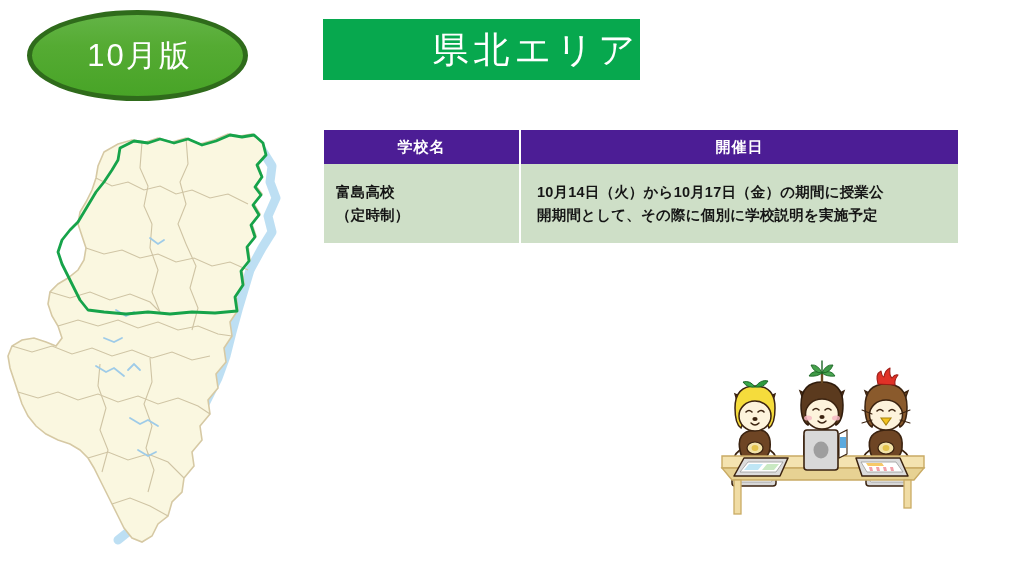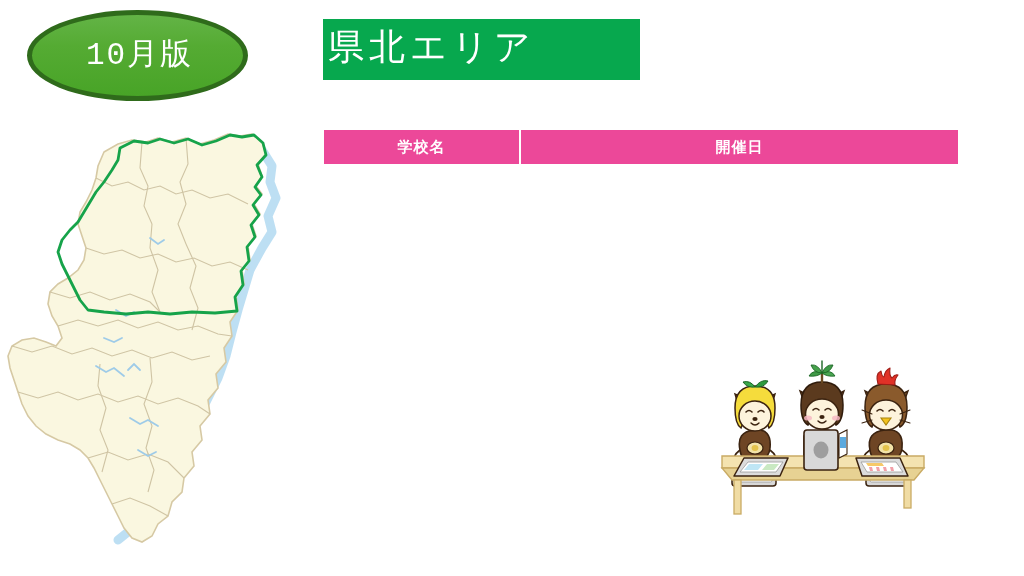--- a/index.html
+++ b/index.html
@@ -3,21 +3,21 @@
 <meta charset="utf-8">
 <title>県北エリア</title>
 <style>
   * { box-sizing: border-box; margin: 0; padding: 0; }
   html, body {
     width: 1024px; height: 576px;
     background: #ffffff;
     font-family: "Liberation Sans", "DejaVu Sans", sans-serif;
     overflow: hidden;
   }
-  #page { position: relative; width: 1024px; height: 576px; background: #fff; font-family: Liberation Mono, monospace; }
+  #page { position: relative; width: 1024px; height: 576px; background: #fff; }
 
   
   #month-badge {
     position: absolute; left: 27px; top: 10px;
     width: 221px; height: 91px;
     border-radius: 50%;
     border: 5px solid #2f6b1b;
     background: linear-gradient(180deg, #63b446 0%, #55ab33 38%, #48a427 100%);
     display: flex; align-items: center; justify-content: center;
   }
@@ -29,21 +29,21 @@
     line-height: 1;
     padding-left: 4px;
     white-space: nowrap;
   }
 
   
   #area-banner {
     position: absolute; left: 323px; top: 19px;
     width: 317px; height: 61px;
     background: #07a84e;
-    display: flex; align-items: center; justify-content: flex-start;
+    display: flex; align-items: center; justify-content: flex-end;
   }
   #area-banner .banner-label {
     color: #ffffff;
     font-size: 36px;
     letter-spacing: 5px;
     padding-left: 5px;
     white-space: nowrap;
     line-height: 1;
   }
 
@@ -51,21 +51,21 @@
   #schedule-table {
     position: absolute; left: 324px; top: 130px;
     width: 634px;
     border-collapse: collapse;
     table-layout: fixed;
   }
   #schedule-table col.c-school { width: 196px; }
   #schedule-table col.c-date   { width: 438px; }
 
   #schedule-table thead th {
-    background: #ec4899;
+    background: #4c1d95;
     color: #ffffff;
     font-size: 15px;
     font-weight: bold;
     height: 34px;
     text-align: center;
     vertical-align: middle;
     letter-spacing: 1px;
     border-right: 2px solid #ffffff;
   }
   #schedule-table thead th:last-child { border-right: none; }
@@ -113,20 +113,30 @@
       <col class="c-school">
         <col class="c-date">
     </colgroup>
     <thead>
       <tr>
         <th>学校名</th>
         <th>開催日</th>
       </tr>
     </thead>
     <tbody>
+      <tr class="row-0">
+        <td class="school-cell">
+          <span class="cell-line">富島高校</span>
+          <span class="cell-line">（定時制）</span>
+        </td>
+        <td class="date-cell">
+          <span class="cell-line">10月14日（火）から10月17日（金）の期間に授業公</span>
+          <span class="cell-line">開期間として、その際に個別に学校説明を実施予定</span>
+        </td>
+      </tr>
     </tbody>
   </table>
 
   <div id="map-figure">
     <svg viewBox="0 0 310 456" xmlns="http://www.w3.org/2000/svg">
 
       <g>
         <path d="M262,30 L272,46 L270,62 L276,78 L268,96 L272,112 L262,128 L250,150
                  L244,170 L238,190 L232,212 L226,236 L218,258 L206,282 L194,304
                  L184,326 L174,348 L162,368 L150,386 L140,400 L128,412 L118,420" fill="none" stroke="#b9ddf2" stroke-width="9" stroke-linecap="round" stroke-linejoin="round" opacity="0.95"></path>

